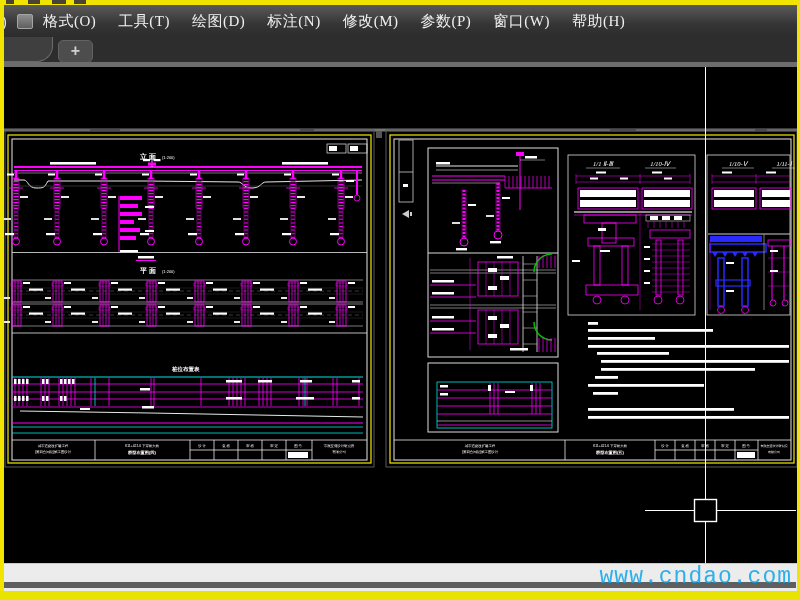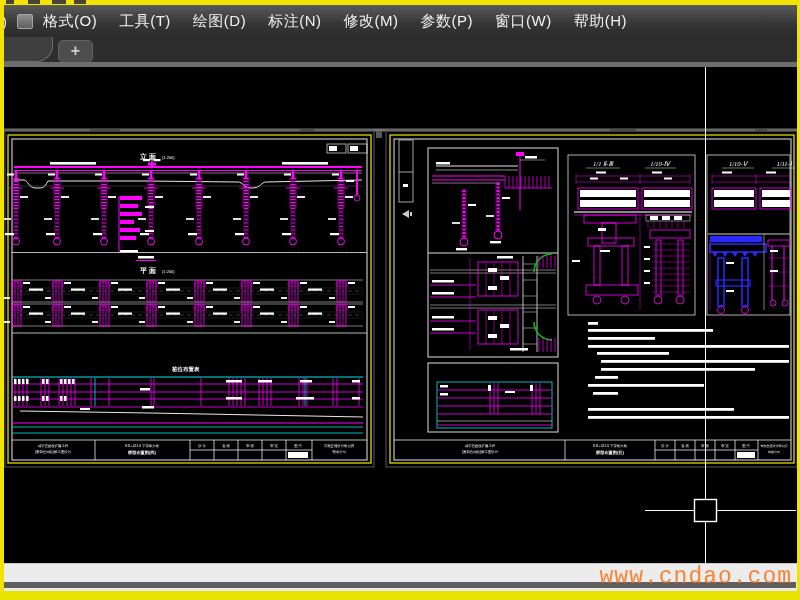--- a/index.html
+++ b/index.html
@@ -12,37 +12,37 @@
   .frame-bottom{position:absolute;left:0;bottom:0;width:800px;height:9px;background:#e8e400;z-index:50;}
   .frame-top .mark{position:absolute;top:0;height:4px;background:#4a4436;}
   
   .menubar{position:absolute;left:0;top:5px;width:800px;height:32px;
            background:linear-gradient(#5a5a5a,#353535 60%,#2c2c2c);
            border-bottom:1px solid #1e1e1e;display:flex;align-items:center;color:#f0f0f0;
            font-size:15px;}
   .menubar .partial{margin-left:2px;color:#e8e8e8;}
   .menu-doc-icon{width:14px;height:13px;margin:0 8px 0 10px;background:linear-gradient(#8f8f8f,#5f5f5f);
            border:1px solid #a5a5a5;border-radius:2px;}
-  .menu-item{padding:4px 2px;margin-right:18px;letter-spacing:.5px;cursor:default;white-space:nowrap;}
+  .menu-item{padding:4px 2px;margin-right:18px;letter-spacing:.5px;cursor:default;white-space:nowrap;font-family:Liberation Serif, serif;}
   
   .tabbar{position:absolute;left:0;top:37px;width:800px;height:25px;background:#2d2d2d;}
   .tab-remnant{position:absolute;left:0;top:0;width:52px;height:24px;background:#3f3f3f;
            border-right:1px solid #6a6a6a;border-bottom:1px solid #6a6a6a;border-radius:0 0 16px 0;}
   .tab-plus{position:absolute;left:58px;top:3px;width:33px;height:21px;background:#4d4d4d;
            border:1px solid #626262;border-radius:5px 5px 6px 6px;color:#cfcfcf;
            font-size:16px;font-weight:bold;text-align:center;line-height:19px;}
   .tab-strip{position:absolute;left:0;top:62px;width:800px;height:5px;background:#6d6d6d;}
   
   .canvas{position:absolute;left:0;top:67px;}
   
   .bottom-strip{position:absolute;left:0;top:563px;width:800px;height:28px;background:#ececec;
            border-top:1px solid #c9c9c9;}
   .bottom-bar{position:absolute;left:4px;top:582px;width:792px;height:6px;background:#5f5f5f;}
   .watermark{position:absolute;right:8px;top:564px;z-index:20;font-family:"Liberation Mono",monospace;
-           font-size:23px;letter-spacing:1px;color:#f97316;opacity:.85;}
+           font-size:23px;letter-spacing:1px;color:#0ea5e9;opacity:.85;}
   
   .m{stroke:#ff00ff;fill:none}
   .c{stroke:#00e5e5;fill:none}
   .wl{stroke:#e8e8e8;fill:none}
   .gl{stroke:#9a9a9a;fill:none}
   .bl{stroke:#2a2aff;fill:none}
   .grn{stroke:#00c400;fill:none}
   .fw{fill:#ffffff;stroke:none}
   .fm{fill:#ff00ff;stroke:none}
   svg text{font-family:"Liberation Sans",sans-serif;fill:#ffffff;}

